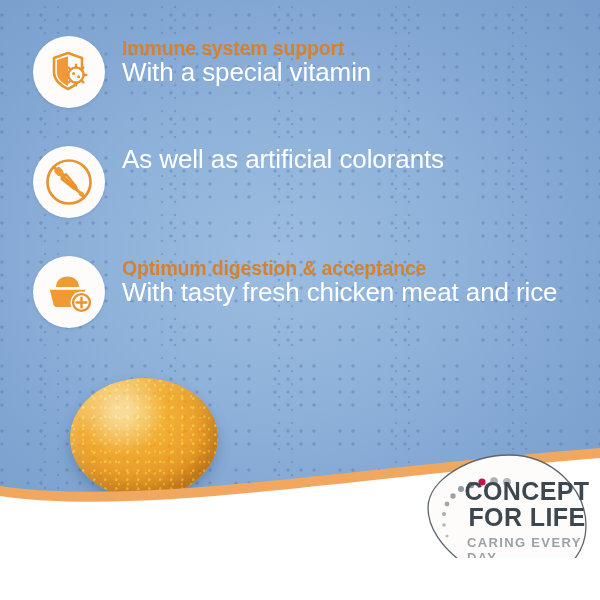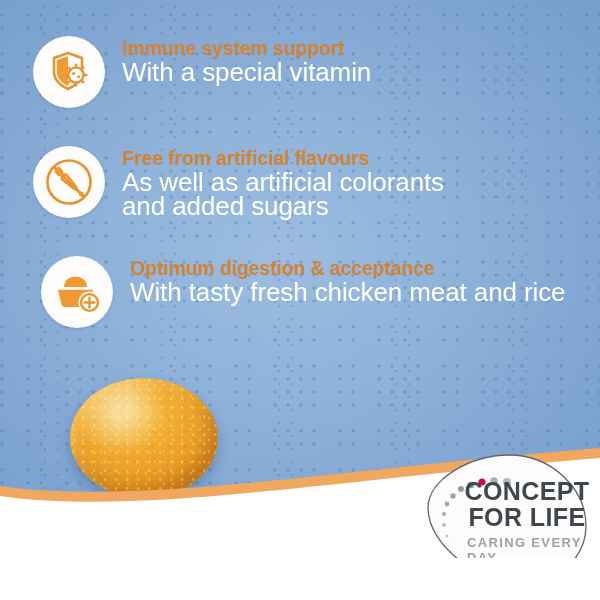--- a/index.html
+++ b/index.html
@@ -44,21 +44,21 @@
   
   .features { position: absolute; left: 0; top: 0; width: 600px; }
 
   .feature {
     position: absolute;
     display: flex;
     align-items: flex-start;
   }
   .f0 { left: 33px; top: 36px; }
   .f1 { left: 33px; top: 146px; }
-  .f2 { left: 41px; top: 256px; }
+  .f2 { left: 33px; top: 256px; }
 
   .icon-circle {
     width: 72px; height: 72px;
     border-radius: 50%;
     background: #fdfcfa;
     flex: 0 0 72px;
     display: flex; align-items: center; justify-content: center;
     box-shadow: 0 1px 3px rgba(40,70,110,.18);
   }
   .icon-circle svg { display: block; }
@@ -194,23 +194,21 @@
           <line x1="11.2" y1="11.2" x2="40.8" y2="40.8" stroke="#E8932F" stroke-width="2.9" stroke-linecap="round"></line>
           <g transform="rotate(-45 26 26)">
             <rect x="22.6" y="7.5" width="7.2" height="7.4" rx="1.6" fill="#F09A35"></rect>
             <rect x="23.6" y="14.4" width="5.2" height="4.2" fill="#F09A35"></rect>
             <path d="M23.0 18.4 L29.4 18.4 L27.9 33.2 C27.7 35.1 26.9 36.0 26.2 36.0 C25.5 36.0 24.7 35.1 24.5 33.2 Z" fill="none" stroke="#E8932F" stroke-width="2.3" stroke-linejoin="round"></path>
             <path d="M26.2 39.0 C27.9 41.1 28.7 42.3 28.7 43.3 C28.7 44.7 27.6 45.7 26.2 45.7 C24.8 45.7 23.7 44.7 23.7 43.3 C23.7 42.3 24.5 41.1 26.2 39.0 Z" fill="#F09A35"></path>
           </g>
         </svg>
       </div>
       <div class="feature-text">
-        <div class="f-title">Free from artificial flavours</div>
         <div class="f-body">As well as artificial colorants</div>
-        <div class="f-body">and added sugars</div>
       </div>
     </div>
 
     <div class="feature f2">
       <div class="icon-circle">
         <svg width="52" height="48" viewBox="0 0 52 48">
           <path d="M13 19 C13 12.5 18.5 8.5 24.5 8.5 C30.5 8.5 36 12.5 36 19 Z" fill="#F09A35"></path>
           <path d="M6.5 20.5 L42.5 20.5 L38.5 36.5 C38.2 38.0 36.8 39 35.2 39 L13.8 39 C12.2 39 10.8 38.0 10.5 36.5 Z" fill="#F09A35"></path>
           <path d="M6.5 20.5 L42.5 20.5" stroke="#fdfcfa" stroke-width="2.6" stroke-linecap="round"></path>
           <circle cx="38.5" cy="34.5" r="11" fill="#fdfcfa"></circle>

